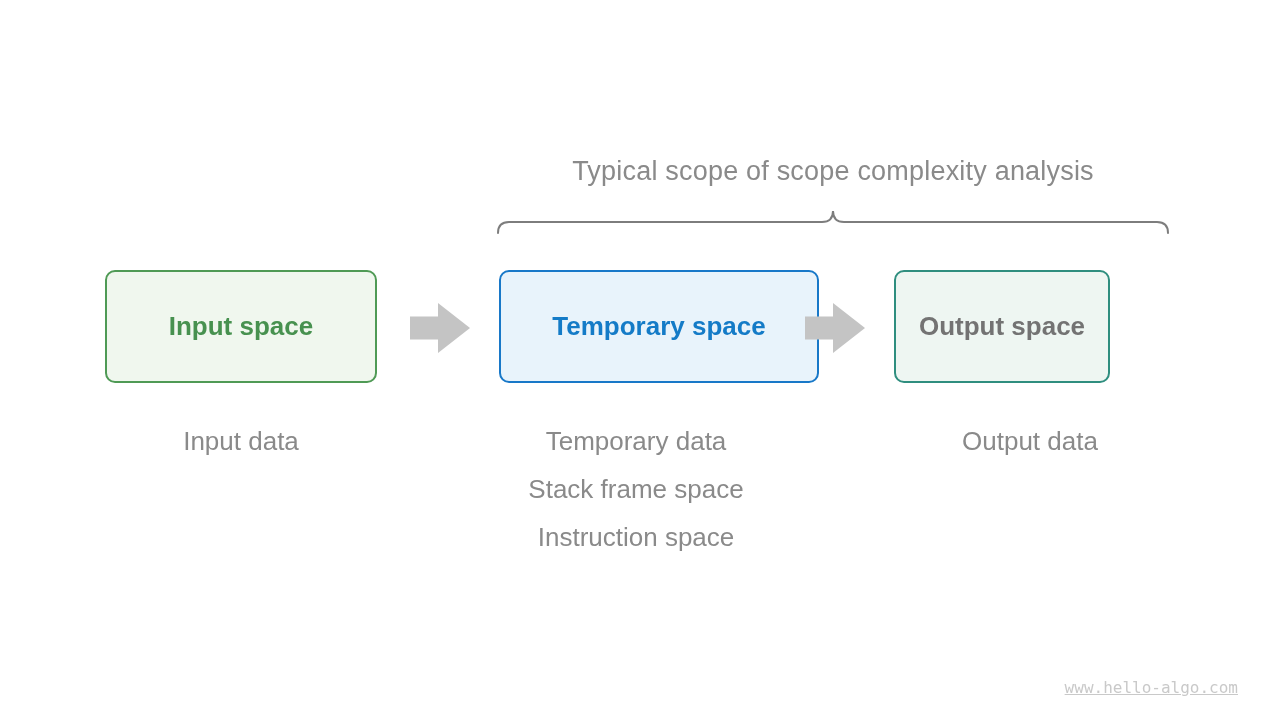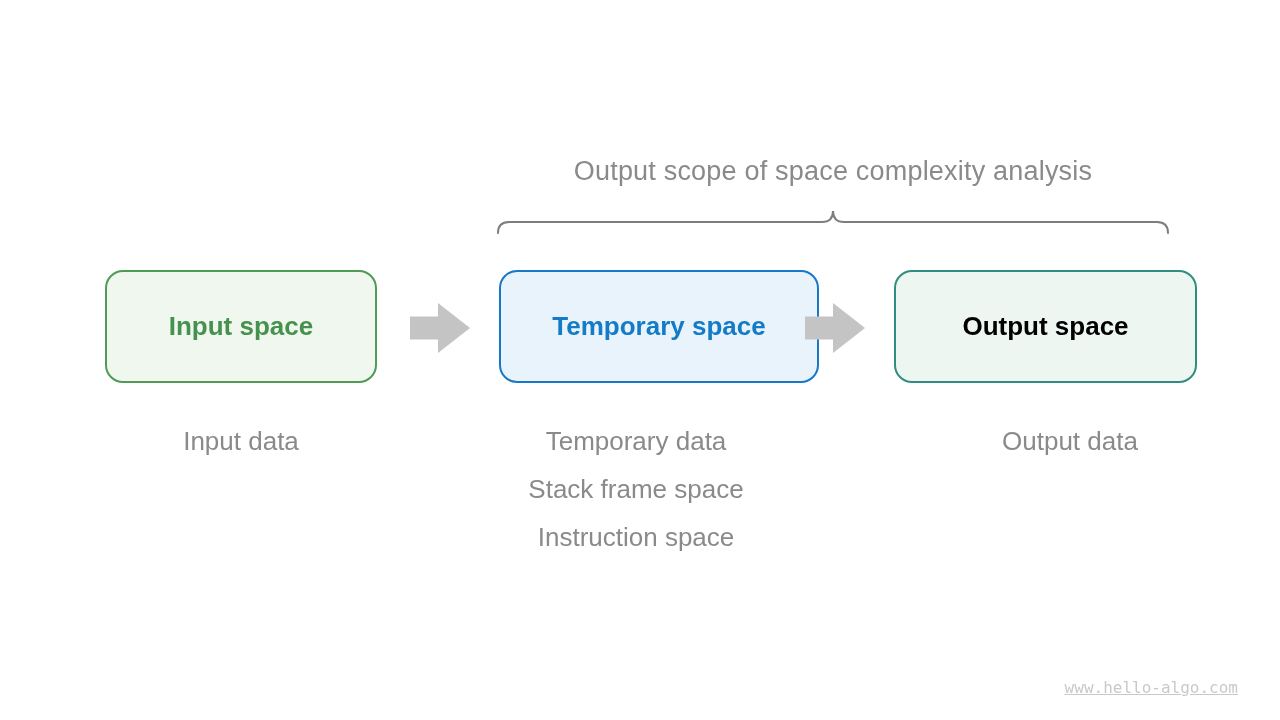--- a/index.html
+++ b/index.html
@@ -29,21 +29,21 @@
     position: absolute;
     left: 497px;
     top: 210px;
     width: 672px;
     height: 26px;
   }
   .box {
     position: absolute;
     top: 270px;
     height: 113px;
-    border-radius: 18px;
+    border-radius: 10px;
     border: 2px solid;
     box-sizing: border-box;
     display: flex;
     align-items: center;
     justify-content: center;
     font-size: 26px;
     font-weight: bold;
   }
   .box-input {
     left: 105px;
@@ -54,60 +54,60 @@
   }
   .box-temporary {
     left: 499px;
     width: 320px;
     border-color: #1878c8;
     background: #e8f3fb;
     color: #147bc7;
   }
   .box-output {
     left: 894px;
-    width: 303px;
+    width: 216px;
     border-color: #2f8e7f;
     background: #eef6f2;
-    color: #000000;
+    color: #737373;
   }
   .arrow {
     position: absolute;
     top: 303px;
     width: 60px;
     height: 50px;
   }
   .arrow-1 { left: 410px; }
   .arrow-2 { left: 805px; }
   .captions {
     position: absolute;
     top: 417px;
     text-align: center;
     font-size: 26px;
     line-height: 48px;
     color: #8a8a8a;
   }
   .captions-input  { left: 105px; width: 272px; }
   .captions-temp   { left: 479px; width: 314px; }
-  .captions-output { left: 934px; width: 272px; }
+  .captions-output { left: 894px; width: 272px; }
   .watermark {
     position: absolute;
     right: 42px;
     top: 678px;
     font-family: "DejaVu Sans Mono", "Liberation Mono", monospace;
     font-size: 16px;
     color: #c9c9c9;
     text-decoration: underline;
   }
 </style>
 </head>
 <body>
 
 <div class="canvas">
 
-  <div class="title">Output scope of space complexity analysis</div>
+  <div class="title">Typical scope of scope complexity analysis</div>
 
   <svg class="brace" viewBox="0 0 672 26" aria-hidden="true">
     <path d="M 1,23 Q 1,12 12,12 L 325,12 Q 336,12 336,1 Q 336,12 347,12 L 660,12 Q 671,12 671,23" fill="none" stroke="#7d7d7d" stroke-width="2" stroke-linecap="round"></path>
   </svg>
 
   <div class="box box-input">
     <span>Input space</span>
   </div>
 
   <svg class="arrow arrow-1" viewBox="0 0 60 50" aria-hidden="true">

